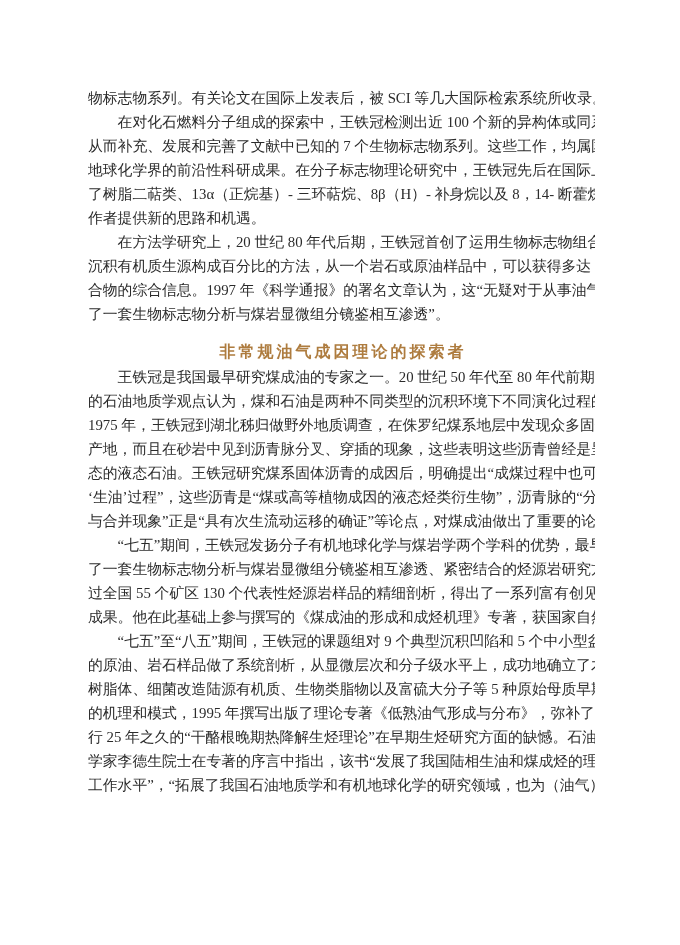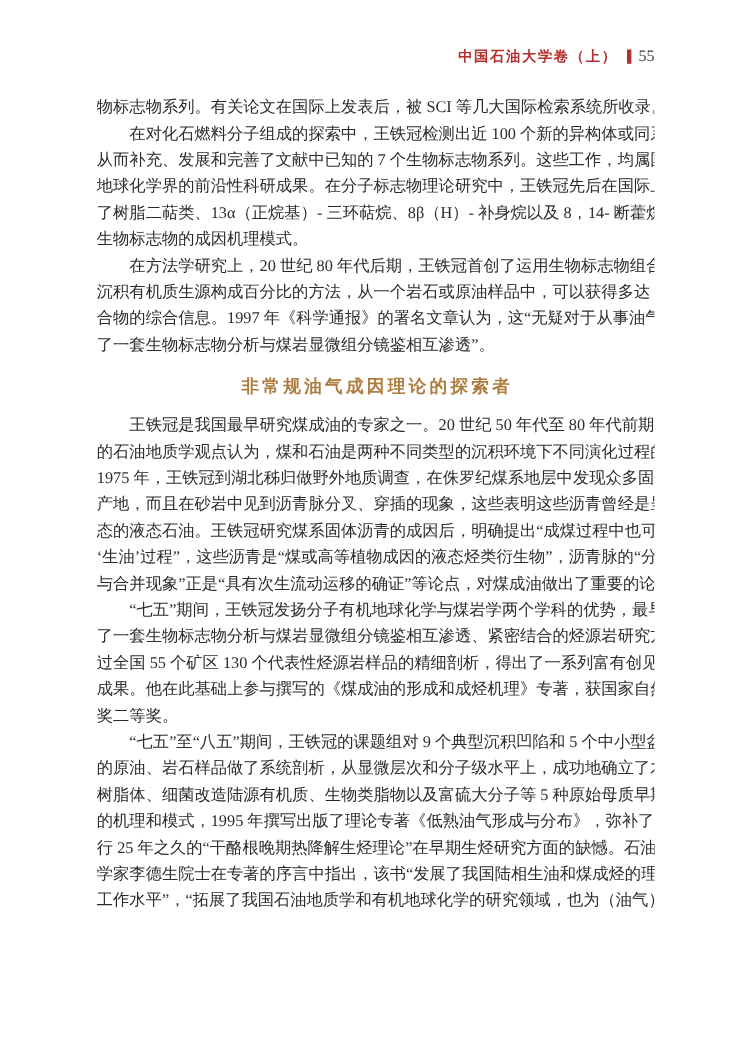--- a/index.html
+++ b/index.html
@@ -52,46 +52,41 @@
   }
   .line.indent { text-indent:2em; }
   
   .heading {
     text-align:center;
     color:var(--heading-gold,#ae7c3f);
     font-size:16px;
     letter-spacing:3px;
     padding-left:3px; 
     line-height:26px;
-    margin:13px 0 10px 0;
+    margin:13px 0 0 0;
     font-weight:bold;
   }
 </style>
 </head>
 <body>
 
 <div class="page">
 
-  <div class="header">
-    <span class="header-title">中国石油大学卷（上）</span>
-    <span class="header-bar"></span>
-    <span class="header-page">55</span>
-  </div>
 
   <div class="body">
 
   <div class="para">
         <div class="line last">物标志物系列。有关论文在国际上发表后，被 SCI 等几大国际检索系统所收录。</div>
       </div>
       <div class="para">
         <div class="line indent">在对化石燃料分子组成的探索中，王铁冠检测出近 100 个新的异构体或同系物，</div>
         <div class="line">从而补充、发展和完善了文献中已知的 7 个生物标志物系列。这些工作，均属国际有机</div>
         <div class="line">地球化学界的前沿性科研成果。在分子标志物理论研究中，王铁冠先后在国际上建立</div>
         <div class="line">了树脂二萜类、13α（正烷基）- 三环萜烷、8β（H）- 补身烷以及 8，14- 断藿烷等 4 类</div>
-        <div class="line last">生物标志物的成因机理模式。</div>
+        <div class="line last">作者提供新的思路和机遇。</div>
       </div>
       <div class="para">
         <div class="line indent">在方法学研究上，20 世纪 80 年代后期，王铁冠首创了运用生物标志物组合，确定</div>
         <div class="line">沉积有机质生源构成百分比的方法，从一个岩石或原油样品中，可以获得多达 550 个化</div>
         <div class="line">合物的综合信息。1997 年《科学通报》的署名文章认为，这“无疑对于从事油气成因</div>
         <div class="line last">了一套生物标志物分析与煤岩显微组分镜鉴相互渗透”。</div>
       </div>
       <div class="heading">非常规油气成因理论的探索者</div>
       <div class="para">
         <div class="line indent">王铁冠是我国最早研究煤成油的专家之一。20 世纪 50 年代至 80 年代前期，传统</div>
@@ -100,21 +95,20 @@
         <div class="line">产地，而且在砂岩中见到沥青脉分叉、穿插的现象，这些表明这些沥青曾经是呈流动状</div>
         <div class="line">态的液态石油。王铁冠研究煤系固体沥青的成因后，明确提出“成煤过程中也可伴随有</div>
         <div class="line">‘生油’过程”，这些沥青是“煤或高等植物成因的液态烃类衍生物”，沥青脉的“分叉</div>
         <div class="line last">与合并现象”正是“具有次生流动运移的确证”等论点，对煤成油做出了重要的论证。</div>
       </div>
       <div class="para">
         <div class="line indent">“七五”期间，王铁冠发扬分子有机地球化学与煤岩学两个学科的优势，最早发展</div>
         <div class="line">了一套生物标志物分析与煤岩显微组分镜鉴相互渗透、紧密结合的烃源岩研究方法。通</div>
         <div class="line">过全国 55 个矿区 130 个代表性烃源岩样品的精细剖析，得出了一系列富有创见的研究</div>
         <div class="line">成果。他在此基础上参与撰写的《煤成油的形成和成烃机理》专著，获国家自然科学</div>
-        <div class="line last">奖二等奖。</div>
       </div>
       <div class="para">
         <div class="line indent">“七五”至“八五”期间，王铁冠的课题组对 9 个典型沉积凹陷和 5 个中小型盆地</div>
         <div class="line">的原油、岩石样品做了系统剖析，从显微层次和分子级水平上，成功地确立了木栓质体、</div>
         <div class="line">树脂体、细菌改造陆源有机质、生物类脂物以及富硫大分子等 5 种原始母质早期生烃</div>
         <div class="line">的机理和模式，1995 年撰写出版了理论专著《低熟油气形成与分布》，弥补了国际上盛</div>
         <div class="line">行 25 年之久的“干酪根晚期热降解生烃理论”在早期生烃研究方面的缺憾。石油地质</div>
         <div class="line">学家李德生院士在专著的序言中指出，该书“发展了我国陆相生油和煤成烃的理论和</div>
         <div class="line">工作水平”，“拓展了我国石油地质学和有机地球化学的研究领域，也为（油气）勘探工</div>
       </div>

